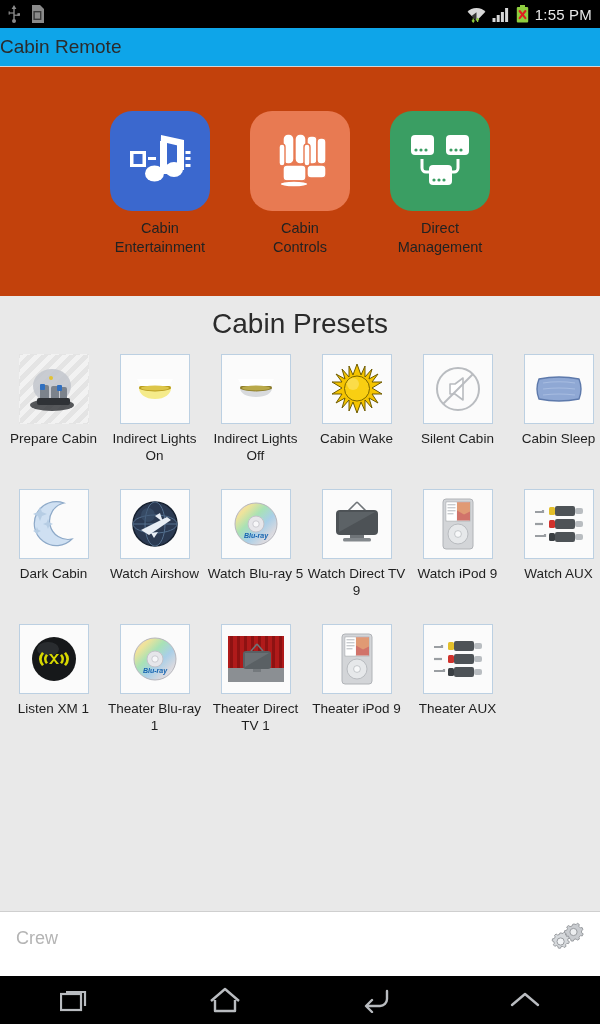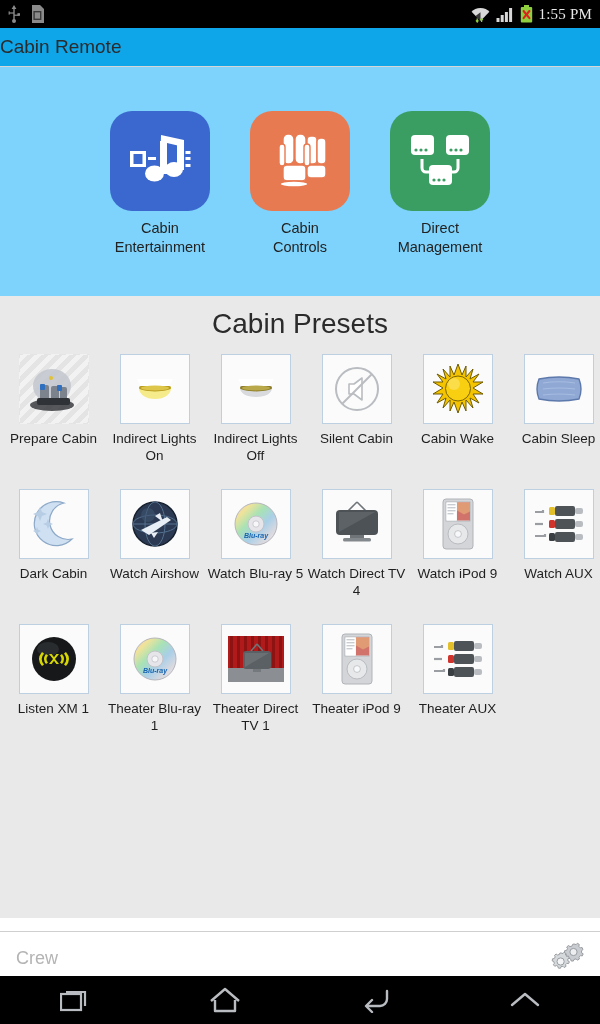--- a/index.html
+++ b/index.html
@@ -17,35 +17,35 @@
     display: flex; align-items: center;
     padding: 0 8px 0 6px;
     position: relative;
   }
   .sb-left { display: flex; align-items: center; gap: 8px; }
   .sb-right {
     margin-left: auto; display: flex; align-items: center; gap: 6px;
   }
   .sb-time {
     color: #e8e8e8; font-size: 15px; letter-spacing: .2px;
-    font-family: Liberation Serif, serif;
+    font-family: Liberation Sans, sans-serif;
   }
   .sb-ico { display: block; }
 
   
   .titlebar {
     height: 39px; background: #0ea5e9;
     display: flex; align-items: center; justify-content: flex-start;
     border-bottom: 1px solid #d6d6d6;
   }
   .titlebar .title { font-size: 19px; color: #2b2b2b; }
 
   
   .apps {
-    background: #7dd3fc; height: 229px;
+    background: #c2410c; height: 229px;
     display: flex; justify-content: center; align-items: flex-start;
     gap: 20px; padding-top: 44px;
   }
   .app { width: 120px; text-align: center; }
   .app-tile {
     width: 100px; height: 100px; border-radius: 22px; margin: 0 auto;
     display: flex; align-items: center; justify-content: center;
   }
   .app-label {
     margin-top: 8px; font-size: 14.5px; color: #222; line-height: 1.3;
@@ -85,21 +85,21 @@
         #f2f2f2 0px, #f2f2f2 5px,
         #e4e4e4 5px, #e4e4e4 10px);
   }
   .cell-label {
     margin-top: 7px; font-size: 13.5px; color: #1f1f1f;
     text-align: center; line-height: 1.25; width: 100px;
   }
 
   
   .bottombar {
-    position: absolute; left: 0; right: 0; bottom: 40px;
+    position: absolute; left: 0; right: 0; bottom: 60px;
     height: 53px; background: #ffffff;
     border-top: 1px solid #cfcfcf;
     display: flex; align-items: center; padding: 0 16px;
   }
   .crew-input {
     flex: 1; border: none; outline: none; background: transparent;
     font-size: 18px; color: #b4b4b4;
     font-family: "Liberation Sans", sans-serif;
   }
   .crew-input::placeholder { color: #b4b4b4; }
@@ -296,39 +296,39 @@
           <path d="M14,17 h28 a2,2 0 0 1 2,2 c0,1.8 -7,3.4 -16,3.4 s-16,-1.6 -16,-3.4 a2,2 0 0 1 2,-2 z" fill="#8d7d2a"></path>
           <ellipse cx="28" cy="19" rx="14" ry="2.6" fill="#b9a94a"></ellipse>
         </svg>
       </div>
       <div class="cell-label">Indirect Lights Off</div>
     </div>
 
     <div class="cell">
       <div class="cell-tile">
         <svg width="50" height="50" viewBox="0 0 50 50">
+          <g fill="#f5c400" stroke="#6e5b00" stroke-width="1">
+            <polygon points="25,0 29,11 33,2 33,13 40,5 37,15 46,10 40,18 50,18 40,24 50,30 40,30 46,39 37,34 40,44 33,36 33,47 29,38 25,49 21,38 17,47 17,36 10,44 13,34 4,39 10,30 0,30 10,24 0,18 10,18 4,10 13,15 10,5 17,13 17,2 21,11"></polygon>
+          </g>
+          <circle cx="25" cy="24.5" r="12.5" fill="#f9cf12" stroke="#7a6500" stroke-width="1"></circle>
+          <circle cx="21" cy="20" r="6" fill="#fbe05c" opacity="0.75"></circle>
+        </svg>
+      </div>
+      <div class="cell-label">Cabin Wake</div>
+    </div>
+
+    <div class="cell">
+      <div class="cell-tile">
+        <svg width="50" height="50" viewBox="0 0 50 50">
           <circle cx="25" cy="25" r="21" fill="none" stroke="#b9bcc0" stroke-width="2"></circle>
           <path d="M17,20 h5 l8,-6 v22 l-8,-6 h-5 z" fill="#ffffff" stroke="#b9bcc0" stroke-width="1.6" stroke-linejoin="round"></path>
           <line x1="10" y1="40" x2="40" y2="10" stroke="#b9bcc0" stroke-width="2"></line>
         </svg>
       </div>
       <div class="cell-label">Silent Cabin</div>
-    </div>
-
-    <div class="cell">
-      <div class="cell-tile">
-        <svg width="50" height="50" viewBox="0 0 50 50">
-          <g fill="#f5c400" stroke="#6e5b00" stroke-width="1">
-            <polygon points="25,0 29,11 33,2 33,13 40,5 37,15 46,10 40,18 50,18 40,24 50,30 40,30 46,39 37,34 40,44 33,36 33,47 29,38 25,49 21,38 17,47 17,36 10,44 13,34 4,39 10,30 0,30 10,24 0,18 10,18 4,10 13,15 10,5 17,13 17,2 21,11"></polygon>
-          </g>
-          <circle cx="25" cy="24.5" r="12.5" fill="#f9cf12" stroke="#7a6500" stroke-width="1"></circle>
-          <circle cx="21" cy="20" r="6" fill="#fbe05c" opacity="0.75"></circle>
-        </svg>
-      </div>
-      <div class="cell-label">Cabin Wake</div>
     </div>
 
     <div class="cell">
       <div class="cell-tile">
         <svg width="56" height="40" viewBox="0 0 56 40">
           <path d="M8,10 q20,-4 40,0 q4,10 0,20 q-20,4 -40,0 q-4,-10 0,-20 z" fill="#8fa8d4" stroke="#5d79ab" stroke-width="1.4"></path>
           <path d="M12,14 q16,-2.5 32,0" fill="none" stroke="#a7bce0" stroke-width="1.2"></path>
           <path d="M12,20 q16,-2 32,0" fill="none" stroke="#a7bce0" stroke-width="1.2"></path>
           <path d="M12,26 q16,-2 32,0" fill="none" stroke="#a7bce0" stroke-width="1.2"></path>
         </svg>
@@ -399,21 +399,21 @@
           <g stroke="#6f7478" stroke-width="1.6" fill="none">
             <line x1="18" y1="10" x2="27" y2="1"></line>
             <line x1="36" y1="10" x2="27" y2="1"></line>
           </g>
           <rect x="6" y="9" width="42" height="25" rx="4" fill="#4d5256"></rect>
           <path d="M9,11 h36 l-36,20 z" fill="#5c6266"></path>
           <rect x="20" y="34" width="14" height="4" fill="#6f7478"></rect>
           <rect x="13" y="37" width="28" height="3.5" rx="1.5" fill="#83888c"></rect>
         </svg>
       </div>
-      <div class="cell-label">Watch Direct TV 4</div>
+      <div class="cell-label">Watch Direct TV 9</div>
     </div>
 
     <div class="cell">
       <div class="cell-tile">
         <svg width="34" height="52" viewBox="0 0 34 52">
           <rect x="2" y="1" width="30" height="50" rx="3" fill="#d3d5d8" stroke="#b0b3b7" stroke-width="1"></rect>
           <rect x="5" y="4" width="24" height="19" fill="#f2f2f4" stroke="#aeb1b5" stroke-width="0.8"></rect>
           <rect x="5.5" y="4.5" width="10" height="18" fill="#ffffff"></rect>
           <g fill="#c9ccd0">
             <rect x="6.5" y="6" width="8" height="1.4"></rect>

